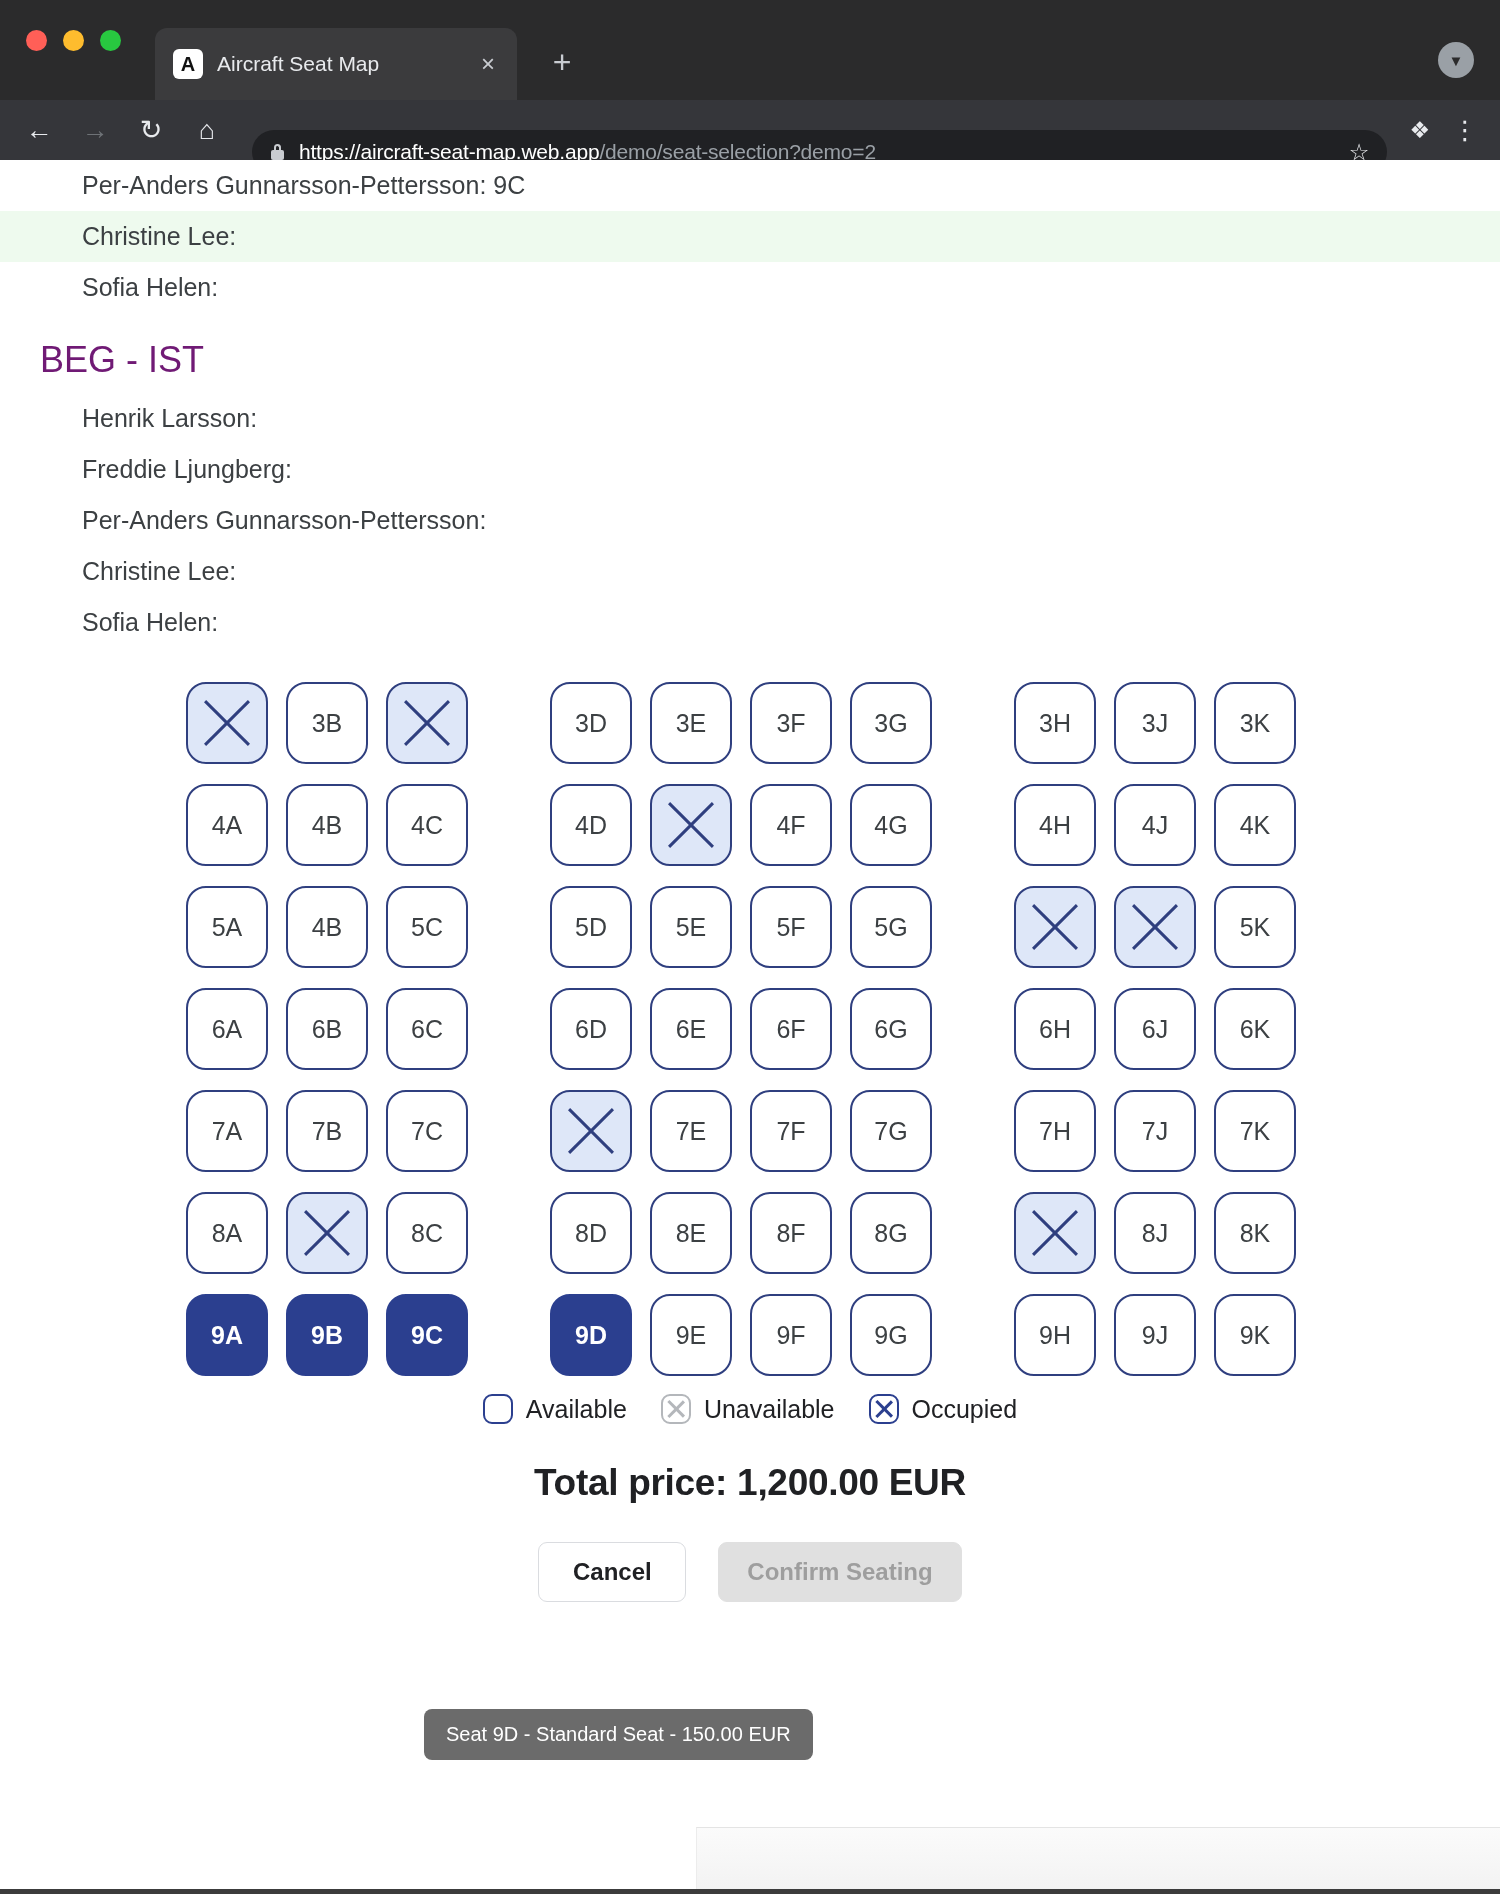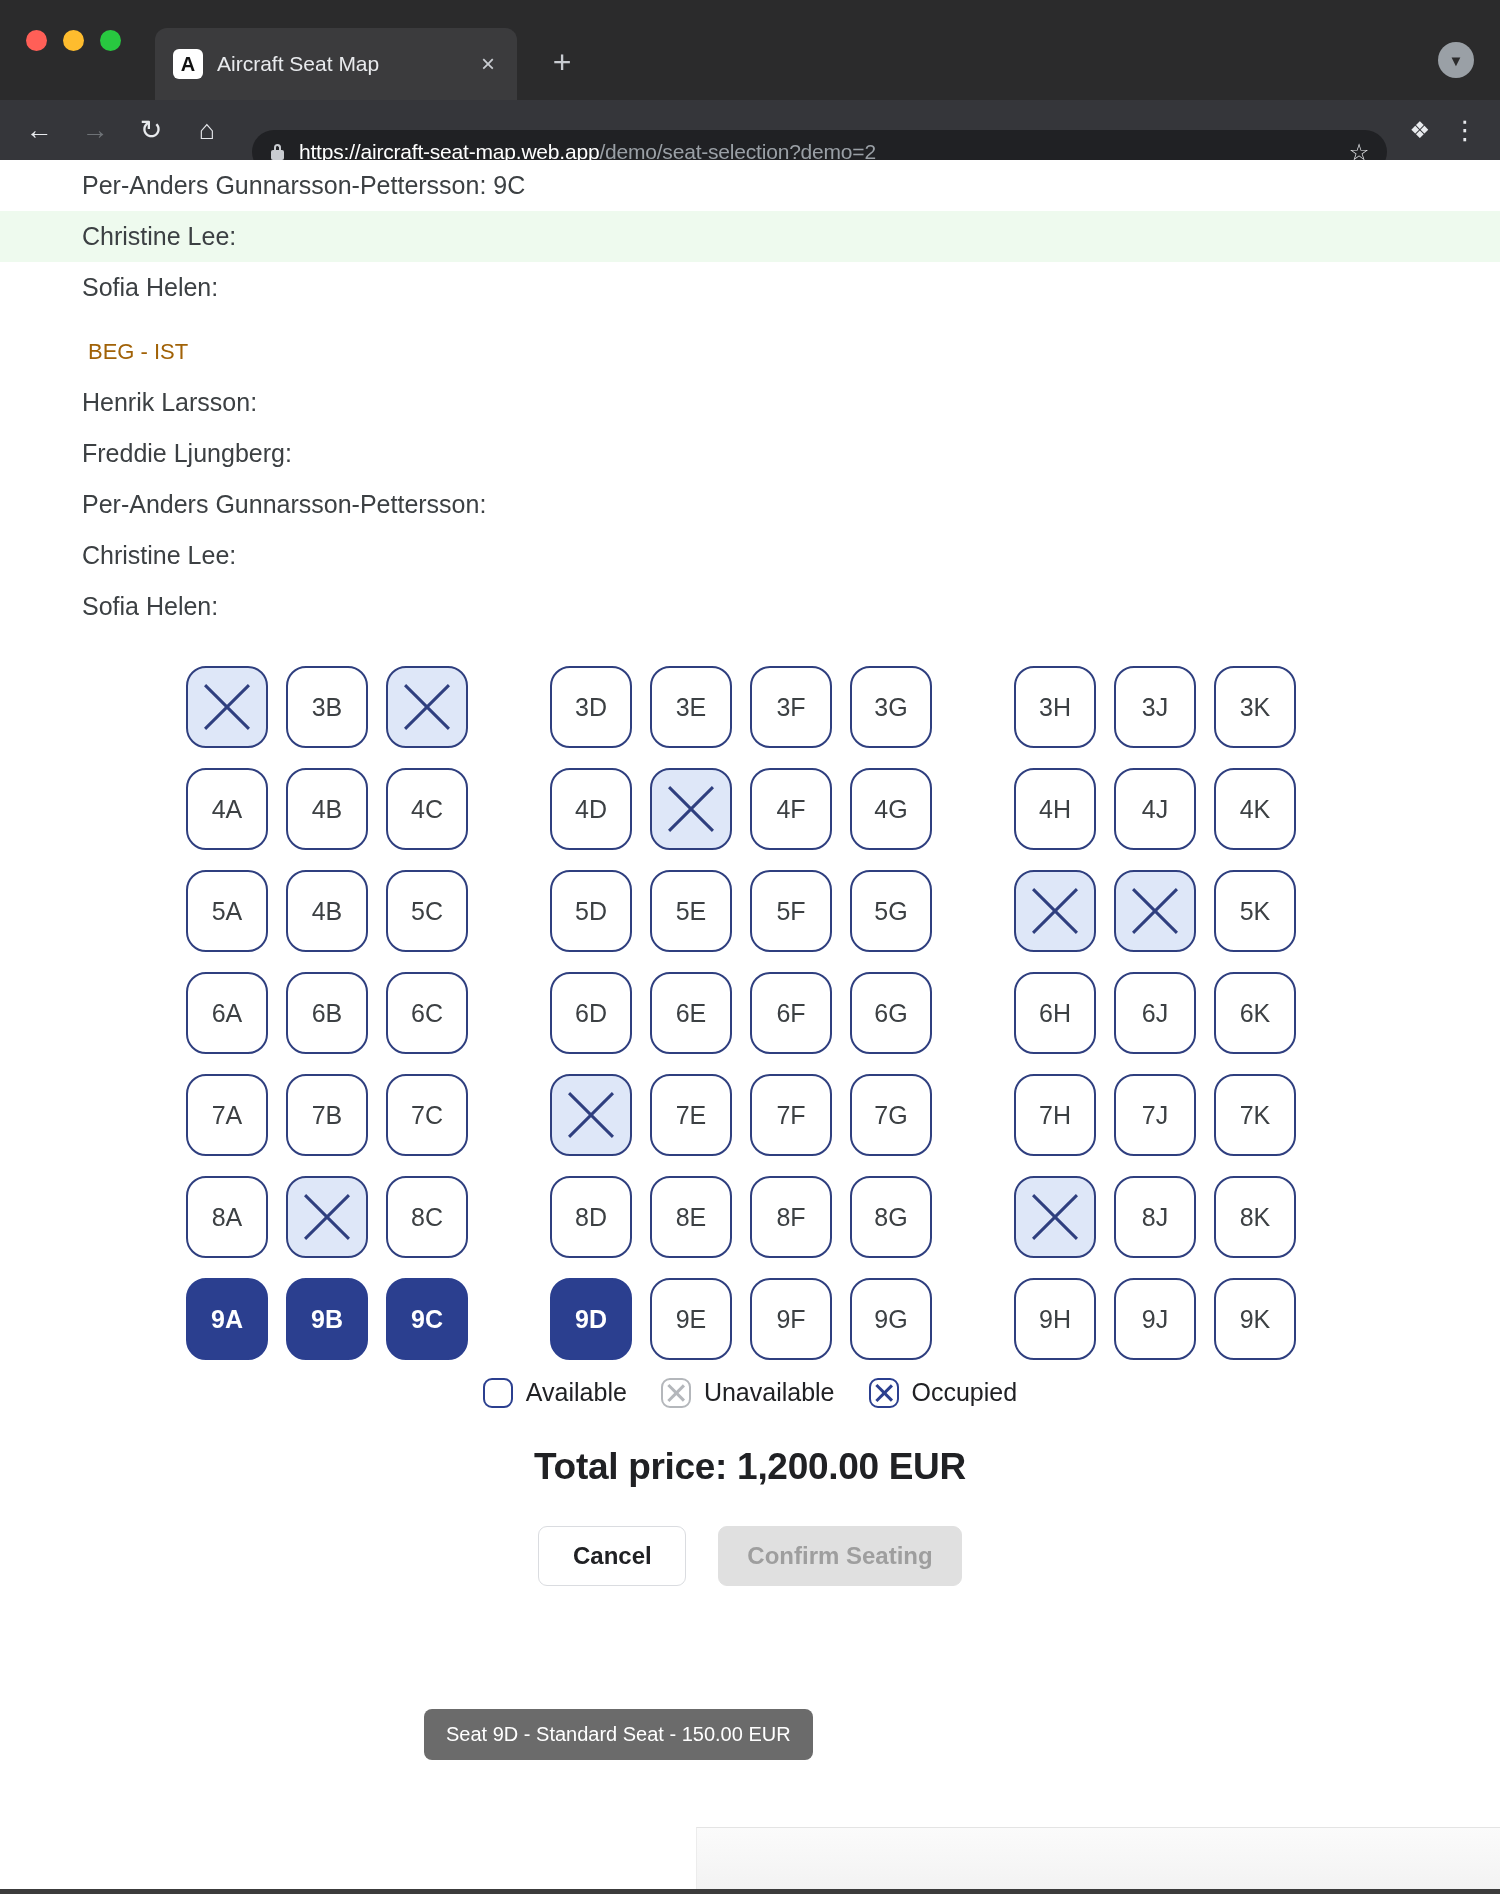--- a/index.html
+++ b/index.html
@@ -69,21 +69,21 @@
   
   .page{flex:1 1 auto;background:#ffffff;position:relative;overflow:hidden;}
   .content{padding:0 0 0 0;}
 
   .pax{
     font-size:25px;color:#3c4043;padding:11px 0 11px 82px;
     white-space:nowrap;
   }
   .pax.hl{background:#eefaee;}
   .route{
-    font-size:22px;color:#a16207;font-weight:400;padding:26px 0 12px 88px;
+    font-size:36px;color:#701a75;font-weight:400;padding:26px 0 12px 40px;
   }
 
   
   .seatmap{margin-top:34px;display:flex;flex-direction:column;align-items:center;gap:20px;position:relative;}
   .seatrow{display:flex;align-items:center;}
   .seat{
     width:82px;height:82px;border-radius:20px;
     border:2px solid #2f3f7f;background:#ffffff;
     display:flex;align-items:center;justify-content:center;
     font-size:25px;color:#3c4043;box-sizing:border-box;
@@ -107,21 +107,21 @@
     position:absolute;background:#6b6b6b;color:#ffffff;border-radius:8px;
     font-size:20px;padding:14px 22px;white-space:nowrap;
     left:424px;top:1549px;z-index:30;
   }
 
   
   .legend{
     display:flex;justify-content:center;align-items:center;gap:34px;margin-top:18px;
     font-size:25px;color:#202124;
   }
-  .legend-item{display:flex;gap:13px;}
+  .legend-item{display:flex;align-items:center;gap:13px;}
   .lg{width:30px;height:30px;border-radius:9px;box-sizing:border-box;position:relative;}
   .lg.avail{border:2.5px solid #2b3f8f;background:#fff;}
   .lg.unavail{border:2.5px solid #b4b7bb;background:#fff;}
   .lg.occ{border:2.5px solid #2b3f8f;background:#fff;}
   .lg.unavail:before,.lg.unavail:after,
   .lg.occ:before,.lg.occ:after{
     content:"";position:absolute;left:50%;top:2px;bottom:2px;width:2.5px;
   }
   .lg.unavail:before,.lg.unavail:after{background:#b4b7bb;}
   .lg.occ:before,.lg.occ:after{background:#2b3f8f;}

